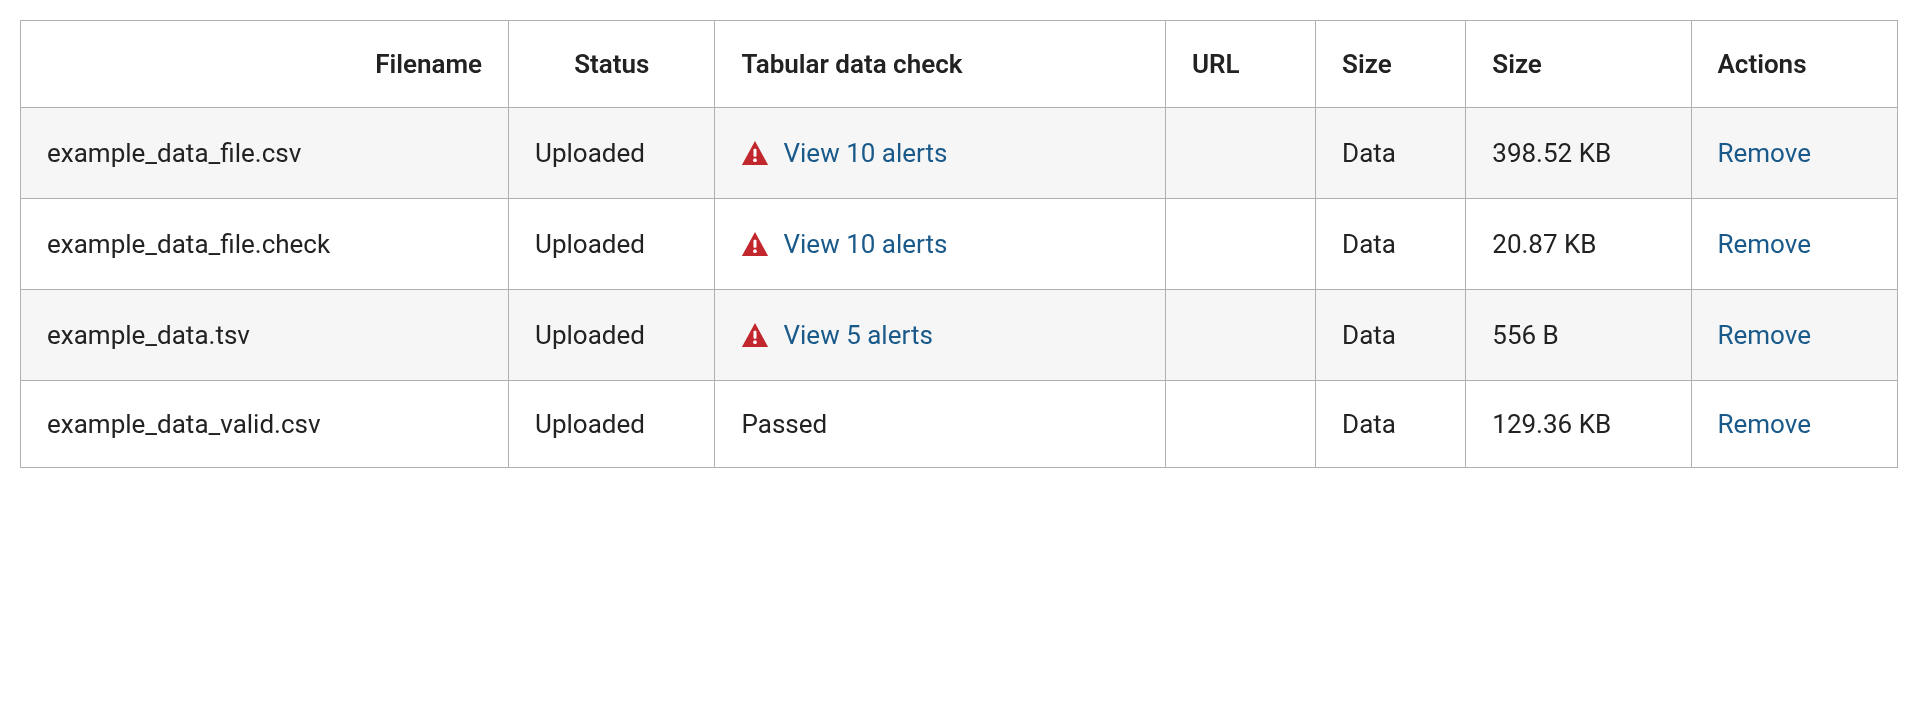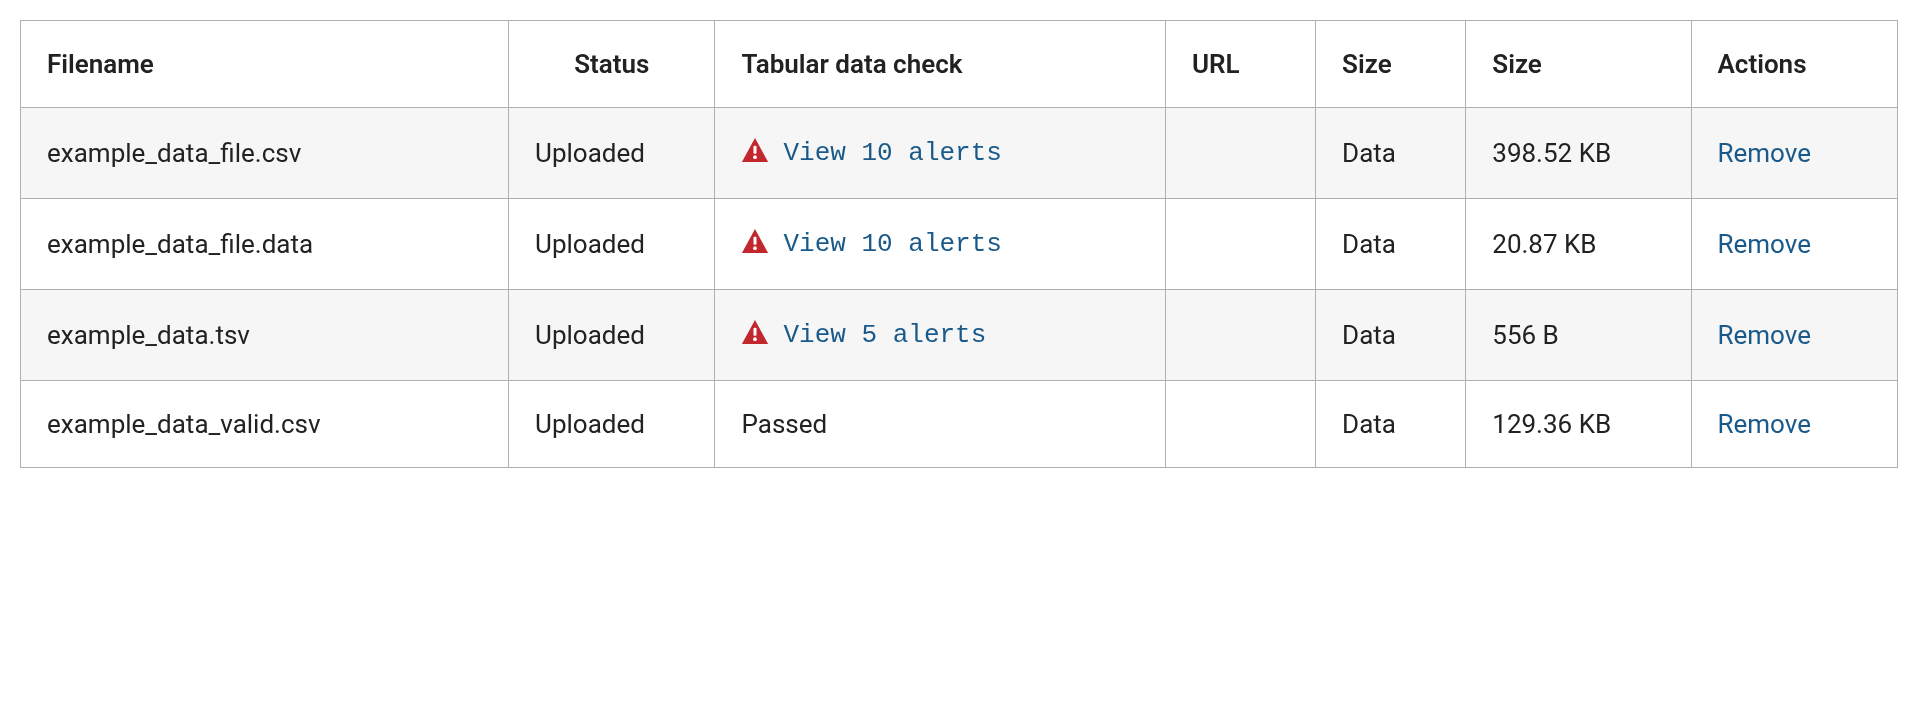--- a/index.html
+++ b/index.html
@@ -29,31 +29,31 @@
     tbody tr:nth-child(odd) td {
       background: #f6f6f6;
     }
     tbody tr:nth-child(even) td {
       background: #fff;
     }
     tbody tr:last-child td {
       padding-top: 28px;
       padding-bottom: 28px;
     }
-    .col-filename { width: 26%; }
+    .col-filename { width: 26%; text-align: right; }
     .col-status   { width: 11%; text-align: center; }
     .col-check    { width: 24%; }
     .col-url      { width: 8%; }
     .col-type     { width: 8%; }
     .col-size     { width: 12%; }
     .col-actions  { width: 11%; border-radius: 20px; }
     .alert-cell {
       display: flex;
+      align-items: center;
       gap: 14px;
-      font-family: Liberation Mono, monospace;
     }
     .alert-icon {
       width: 28px;
       height: 24px;
       flex-shrink: 0;
     }
     .alert-link {
       color: #1a5a8a;
       text-decoration: none;
       cursor: pointer;
@@ -93,21 +93,21 @@
             </svg>
             <a class="alert-link">View 10 alerts</a>
           </div>
         </td>
         <td></td>
         <td>Data</td>
         <td>398.52 KB</td>
         <td><a class="remove-link">Remove</a></td>
       </tr>
       <tr>
-        <td>example_data_file.data</td>
+        <td>example_data_file.check</td>
         <td>Uploaded</td>
         <td>
           <div class="alert-cell">
             <svg class="alert-icon" viewBox="0 0 24 22">
               <path fill="#c1272d" d="M12 0 L24 22 L0 22 Z"></path>
               <rect x="10.6" y="7" width="2.8" height="7.5" rx="1" fill="#fff"></rect>
               <circle cx="12" cy="17.6" r="1.7" fill="#fff"></circle>
             </svg>
             <a class="alert-link">View 10 alerts</a>
           </div>

